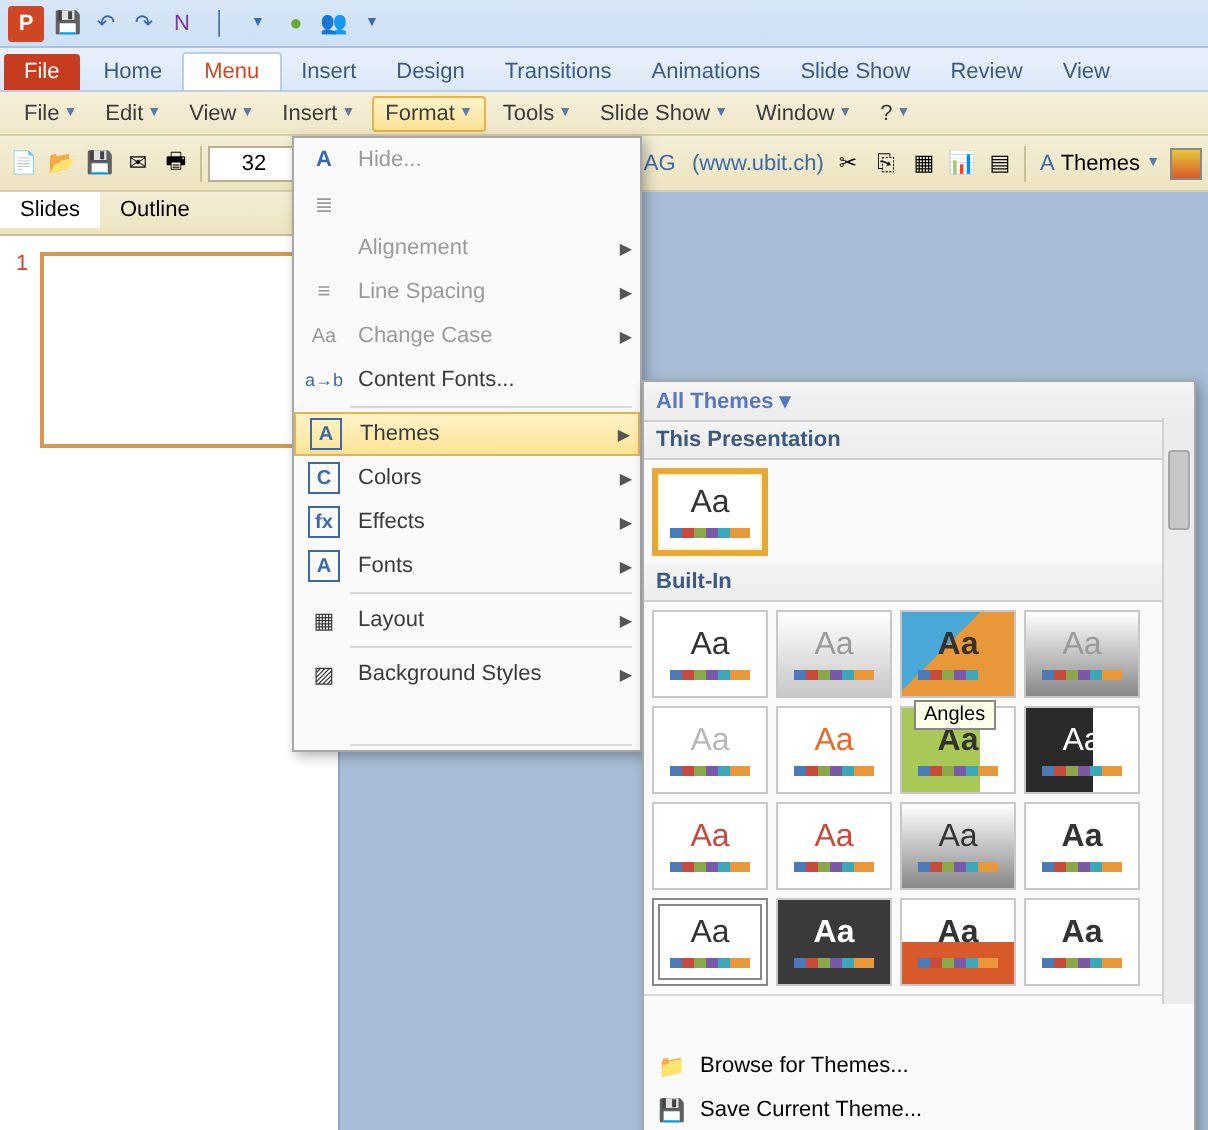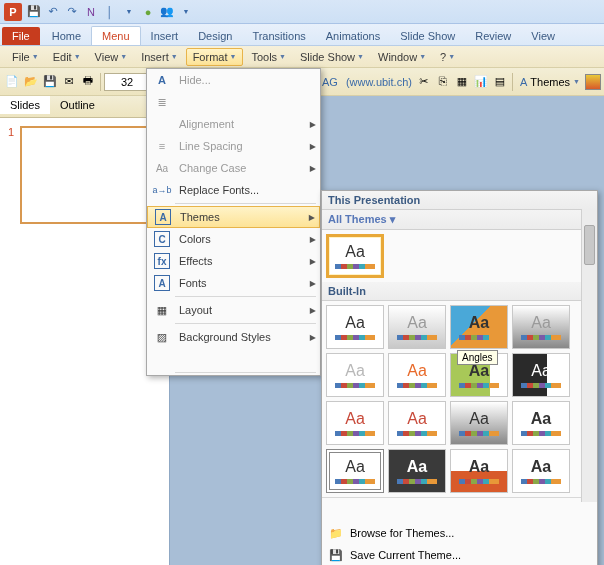--- a/index.html
+++ b/index.html
@@ -177,21 +177,21 @@
       <div class="dricon">
         <span style="font-size:10px;">Aa</span>
       </div>
       <span>Change Case</span>
       <span class="drarrow">▶</span>
     </div>
     <div class="dr">
       <div class="dricon">
         <span style="color:#3a6aa8;font-size:9px;">a→b</span>
       </div>
-      <span>Replace Fonts...</span>
+      <span>Content Fonts...</span>
     </div>
     <div class="dsep"></div>
     <div class="dr sel">
       <div class="dricon">
         <div class="iconbox">A</div>
       </div>
       <span>Themes</span>
       <span class="drarrow">▶</span>
     </div>
     <div class="dr">
@@ -227,22 +227,22 @@
       <span>Background Styles</span>
       <span class="drarrow">▶</span>
     </div>
     <div class="dr">
       <div class="dricon"></div>
     </div>
     <div class="dsep"></div>
   </div>
 
 <div class="flyout">
+  <div class="flyhead top">All Themes ▾</div>
   <div class="flyhead">This Presentation</div>
-  <div class="flyhead top">All Themes ▾</div>
   <div class="flybody">
     <div class="thm sel">
       <div class="aa">Aa</div>
       <div class="cbar"></div>
     </div>
   </div>
   <div class="flyhead">Built-In</div>
   <div class="flybody" id="thmgrid" style="padding-right:18px;">
       <div class="thm ">
         <div class="aa" style="color: rgb(51, 51, 51);">Aa</div>

